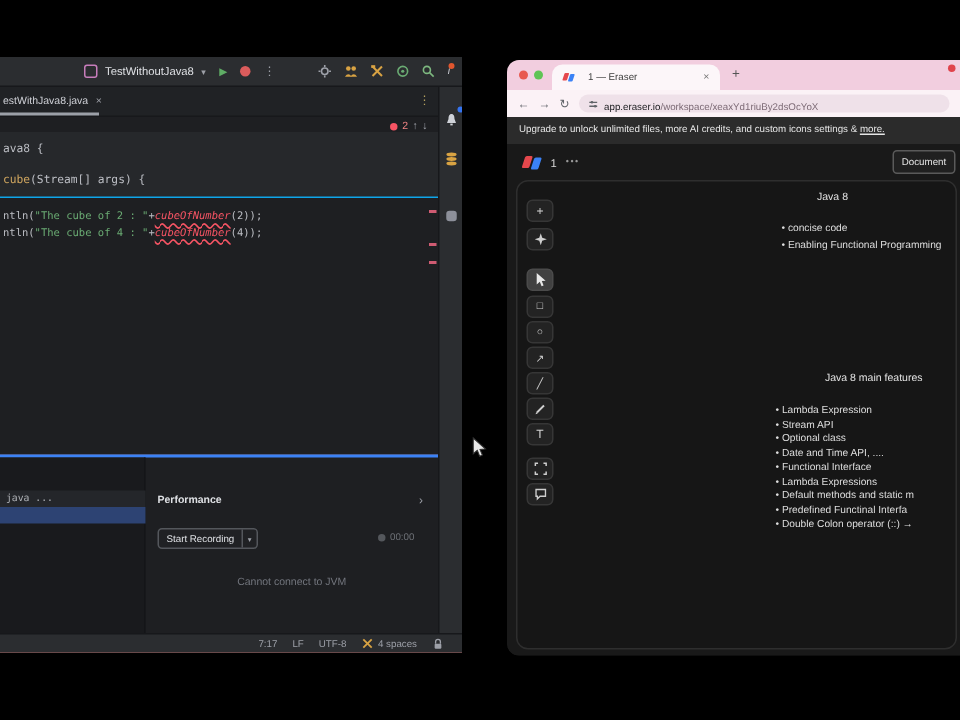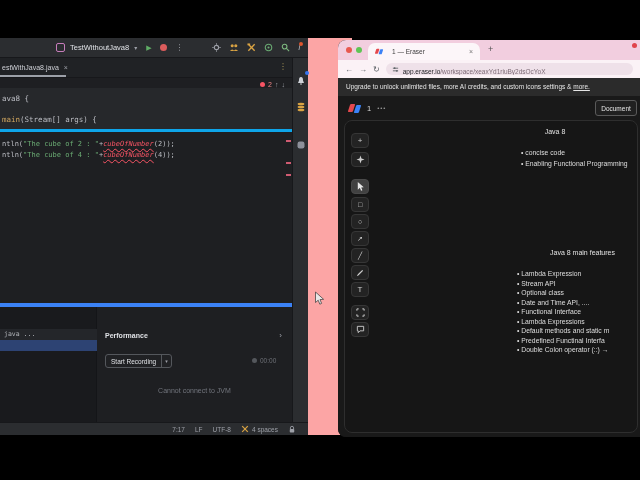--- a/index.html
+++ b/index.html
@@ -1,20 +1,20 @@
 <!DOCTYPE html>
 <html><head>
 <meta charset="utf-8">
 <style>
   html,body{margin:0;padding:0;background:#000;}
   .stage{position:relative;width:640px;height:480px;background:#000;overflow:hidden;
          font-family:"Liberation Sans",sans-serif;-webkit-font-smoothing:antialiased;}
 
   
-  .ide{position:absolute;left:0;top:38px;width:308px;height:397px;background:#fca5a5;overflow:hidden;padding-left:44px;}
+  .ide{position:absolute;left:0;top:38px;width:308px;height:397px;background:#fca5a5;overflow:hidden;}
   .ide-titlebar{position:absolute;left:0;top:0;width:308px;height:20px;background:#2b2d30;
                 border-bottom:1px solid #17181b;display:flex;align-items:center;padding-left:56px;box-sizing:border-box;gap:5px;}
   .runcfg-icon{width:7px;height:7px;border:1px solid #c77dbb;border-radius:2px;display:inline-block;}
   .runcfg-label{font-size:7.5px;color:#dfe1e5;}
   .tb-chev{font-size:6px;color:#9da0a8;}
   .play-btn{font-size:7px;color:#5fad65;margin-left:4px;}
   .stop-btn{width:7px;height:7px;border-radius:50%;background:#db5c5c;display:inline-block;margin-left:3px;}
   .kebab{font-size:8px;color:#9da0a8;margin-left:4px;}
   .tb-icons{margin-left:auto;display:flex;align-items:center;gap:8px;padding-right:5px;}
   .profile-wrap{position:relative;font-size:7px;color:#c8cad0;font-style:italic;padding-right:3px;}
@@ -24,34 +24,34 @@
   .ide-tab{position:absolute;left:0;top:0;height:19px;padding:0 6px 0 2px;display:flex;align-items:center;gap:5px;}
   .ide-tab .lbl{font-size:7px;color:#ced0d6;}
   .ide-tab .cls{font-size:7px;color:#9da0a8;}
   .tab-underline{position:absolute;left:0;top:17px;width:66px;height:2px;background:#9ca0a8;}
   .tabbar-kebab{position:absolute;left:279px;top:4px;font-size:8px;color:#b3a15e;}
 
   .ide-editor{position:absolute;left:0;top:40px;width:292px;height:225px;background:#1e1f22;overflow:hidden;}
   .inspections{position:absolute;right:7px;top:3px;display:flex;align-items:center;gap:3px;font-size:7px;color:#9da0a8;}
   .err-dot{width:5px;height:5px;border-radius:50%;background:#f75464;display:inline-block;}
   .err-count{color:#f28585;font-size:7px;}
-  .sticky{position:absolute;left:0;top:10px;width:292px;height:44px;background:#26282b;border-bottom:3px solid #0ea5e9;box-sizing:border-box;
+  .sticky{position:absolute;left:0;top:10px;width:292px;height:44px;background:#26282b;border-bottom:1px solid #0ea5e9;box-sizing:border-box;
           font-family:"DejaVu Sans Mono",monospace;font-size:7.5px;color:#bcbec4;}
   .sticky .ln{height:21px;line-height:21px;padding-left:2px;white-space:pre;}
   .fn-name{color:#d0a65f;}
   .code-line{position:absolute;left:2px;font-family:"DejaVu Sans Mono",monospace;font-size:7px;color:#bcbec4;white-space:pre;}
   .c-str{color:#6aab73;}
   .c-err{color:#f75464;text-decoration:underline wavy #f75464 0.5px;text-underline-offset:1.5px;font-style:italic;}
   .stripe-mark{position:absolute;left:286px;width:5px;height:2px;background:#cf5b72;}
 
   .right-stripe{position:absolute;left:292px;top:20px;width:16px;height:364px;background:#2b2d30;border-left:1px solid #17181b;box-sizing:border-box;}
   .stripe-icon{position:absolute;left:3px;}
   .bell-dot{position:absolute;left:9px;top:-1px;width:4px;height:4px;border-radius:50%;background:#3574f0;}
 
-  .profiler{position:absolute;left:0;top:265px;width:292px;height:119px;background:#1e1f22;border-top:4px solid #3b82f6;box-sizing:border-box;}
+  .profiler{position:absolute;left:0;top:265px;width:292px;height:119px;background:#1e1f22;border-top:2px solid #3b82f6;box-sizing:border-box;}
   .proc-col{position:absolute;left:0;top:0;width:97px;height:119px;background:#191a1d;border-right:1px solid #141518;box-sizing:border-box;}
   .proc-item{position:absolute;left:0;top:22px;width:97px;height:11px;background:#24262a;color:#b2b5ba;font-size:6.5px;line-height:11px;padding-left:4px;box-sizing:border-box;
              font-family:"DejaVu Sans Mono",monospace;white-space:nowrap;overflow:hidden;}
   .proc-selected{position:absolute;left:0;top:33px;width:97px;height:11px;background:#2d4373;}
   .perf-title{position:absolute;left:105px;top:25px;font-size:7px;font-weight:bold;color:#dfe1e5;}
   .perf-chevron{position:absolute;right:10px;top:25px;font-size:8px;color:#9da0a8;line-height:7px;}
   .rec-btn{position:absolute;left:105px;top:47px;height:14px;border:1px solid #54575c;border-radius:3px;display:flex;align-items:center;box-sizing:border-box;background:#202124;}
   .rec-btn .t{font-size:6.5px;color:#dfe1e5;padding:0 5px;}
   .rec-btn .d{border-left:1px solid #54575c;height:100%;display:flex;align-items:center;padding:0 3px;font-size:5px;color:#9da0a8;}
   .rec-timer{position:absolute;left:252px;top:50px;display:flex;align-items:center;gap:3px;font-size:6.5px;color:#6e7177;}
@@ -154,21 +154,21 @@
 
     <div class="ide-editor">
       <div class="inspections">
         <span class="err-dot"></span>
         <span class="err-count">2</span>
         <span>↑</span>
         <span>↓</span>
       </div>
       <div class="sticky">
         <div class="ln">ava8 {</div>
-        <div class="ln"><span class="fn-name">main</span><span>(Stream[] args) {</span></div>
+        <div class="ln"><span class="fn-name">cube</span><span>(Stream[] args) {</span></div>
       </div>
       <div class="code-line" style="top:62px;"><span>ntln(</span><span class="c-str">"The cube of 2 : "</span><span>+</span><span class="c-err">cubeOfNumber</span><span>(2));</span></div>
       <div class="code-line" style="top:73px;"><span>ntln(</span><span class="c-str">"The cube of 4 : "</span><span>+</span><span class="c-err">cubeOfNumber</span><span>(4));</span></div>
       <div class="stripe-mark" style="top:62px;"></div>
       <div class="stripe-mark" style="top:84px;"></div>
       <div class="stripe-mark" style="top:96px;"></div>
     </div>
 
     <div class="right-stripe">
       <span class="stripe-icon" style="top:14px;">

